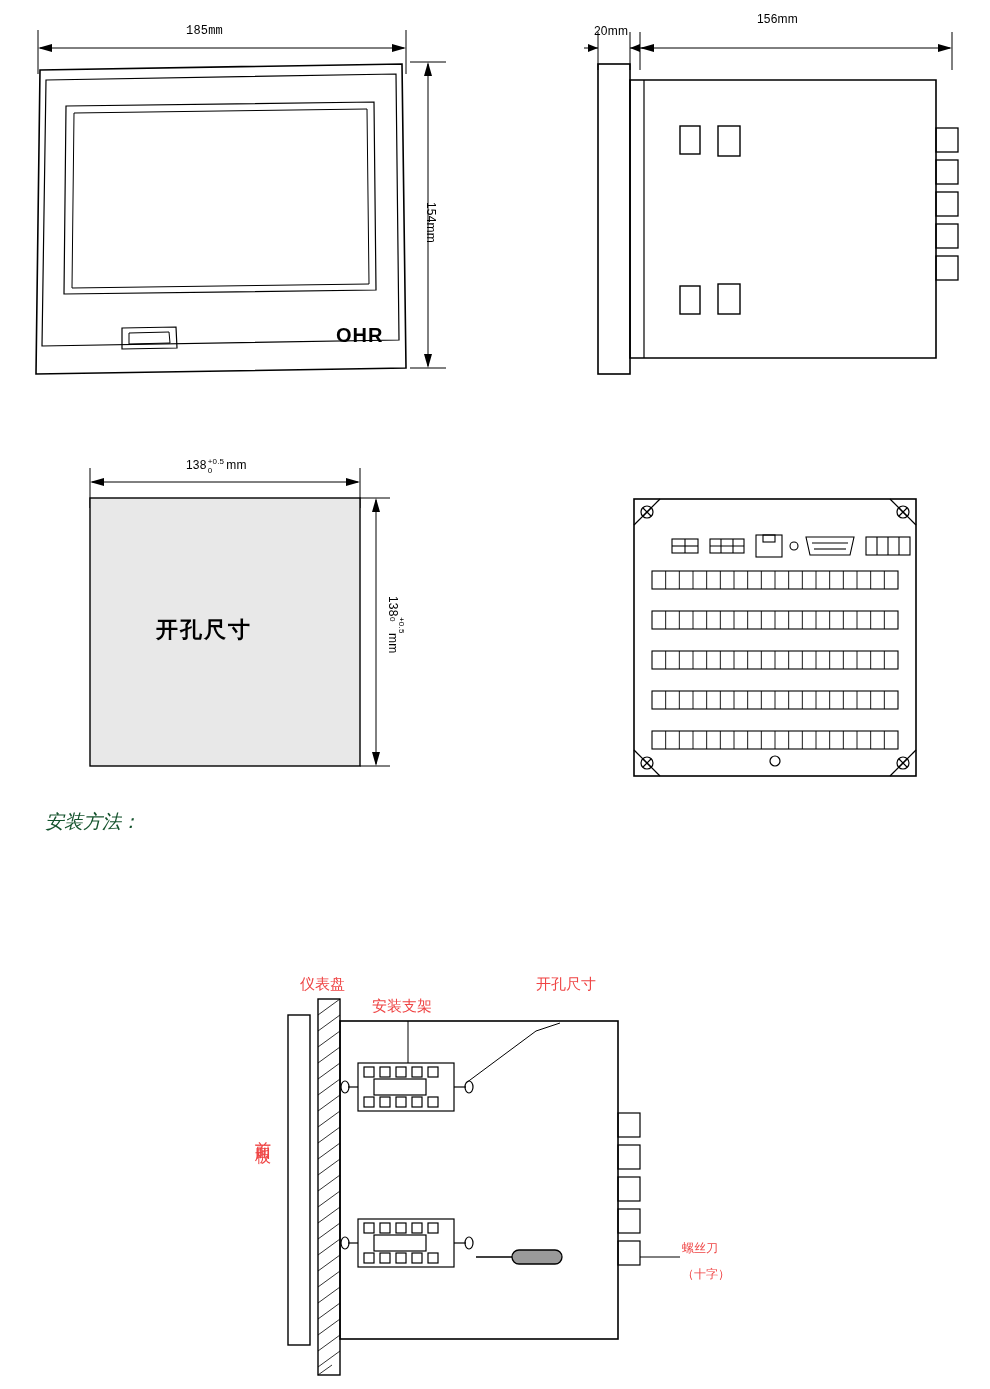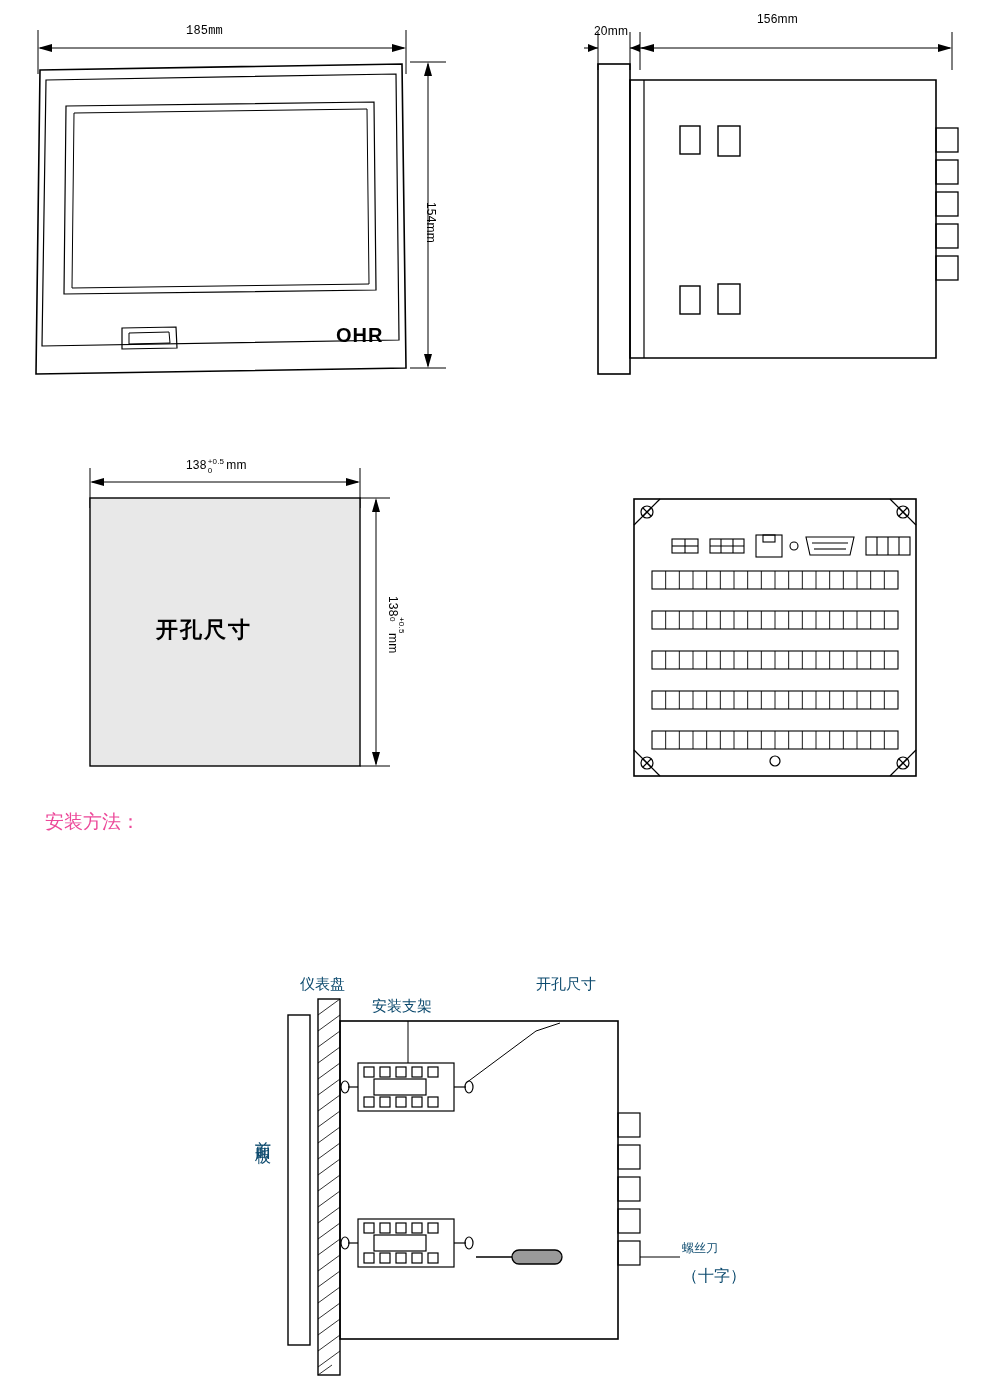--- a/index.html
+++ b/index.html
@@ -1,23 +1,23 @@
 <!DOCTYPE html>
 <html><head>
 <meta charset="utf-8">
 <style>
   html,body{margin:0;padding:0;background:#ffffff;}
   body{width:990px;height:1389px;position:relative;font-family:"Liberation Sans",sans-serif;color:#000;}
   .page{position:relative;width:990px;height:1389px;overflow:hidden;}
   .abs{position:absolute;}
-  .lbl{font-size:12px;color:#0c4a6e;white-space:nowrap;}
+  .lbl{font-size:12px;color:#ef4444;white-space:nowrap;}
   .cn{font-family:"DejaVu Sans","Liberation Sans",sans-serif;}
   .dimtext{font-size:12px;letter-spacing:.2px;}
   .vert{writing-mode:vertical-rl;text-orientation:mixed;}
-  .body-text{font-size:19px;line-height:31px;color:#ec4899;}
+  .body-text{font-size:19px;line-height:31px;color:#14532d;font-style:italic;}
   svg{display:block;overflow:visible;}
   .ln{stroke:#000;fill:none;}
 </style>
 </head>
 <body>
 
 <div class="page">
 
   <div class="abs" style="left:10px;top:18px;">
     <svg width="460" height="370" viewBox="0 0 460 370">
@@ -361,15 +361,15 @@
         <path d="M400,272 L440,272"></path>
       </g>
     </svg>
   </div>
 
   <div class="abs cn lbl" style="left:300px;top:975px;font-size:15px;">仪表盘</div>
   <div class="abs cn lbl" style="left:372px;top:997px;font-size:15px;">安装支架</div>
   <div class="abs cn lbl" style="left:536px;top:975px;font-size:15px;">开孔尺寸</div>
   <div class="abs cn lbl vert" style="left:252px;top:1128px;font-size:16px;letter-spacing:4px;">前面板</div>
   <div class="abs cn lbl" style="left:682px;top:1240px;font-size:12px;">螺丝刀</div>
-  <div class="abs cn lbl" style="left:682px;top:1266px;font-size:16px;text-align:right;">（十字）</div>
+  <div class="abs cn lbl" style="left:682px;top:1266px;font-size:12px;text-align:right;">（十字）</div>
 
 </div>
 
 </body></html>

